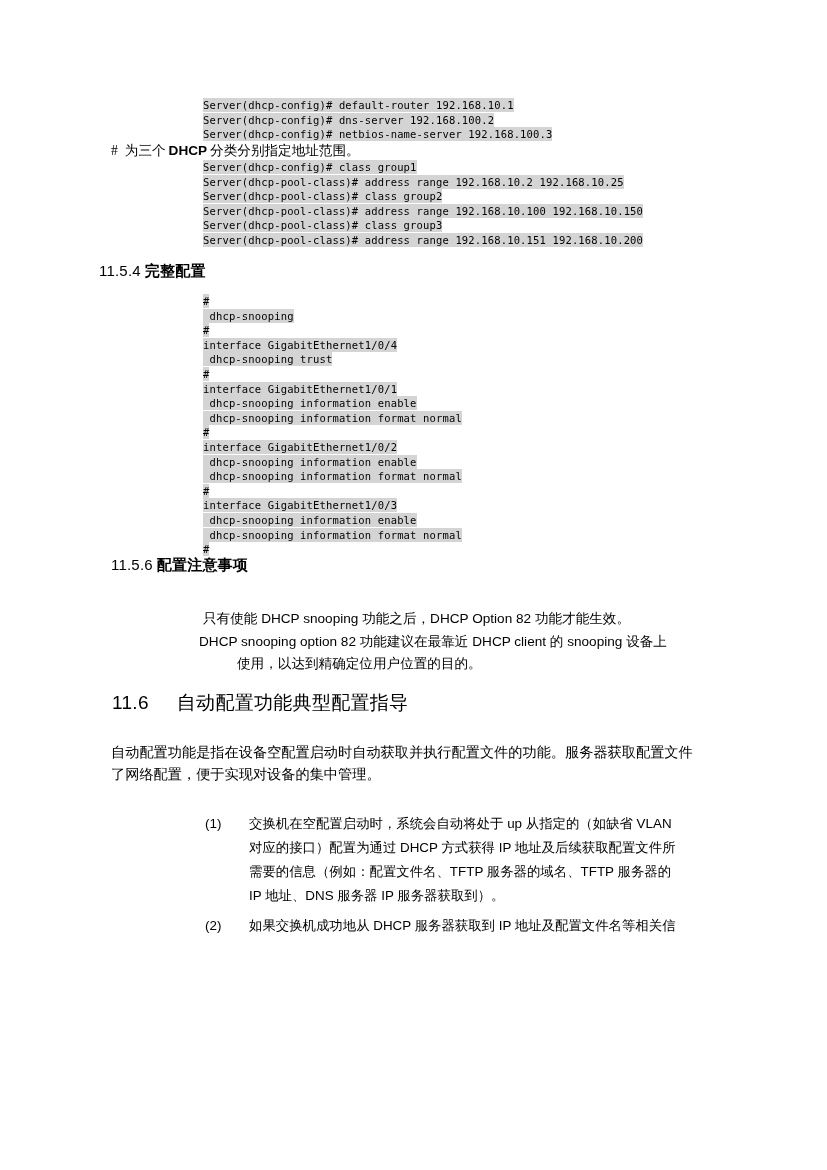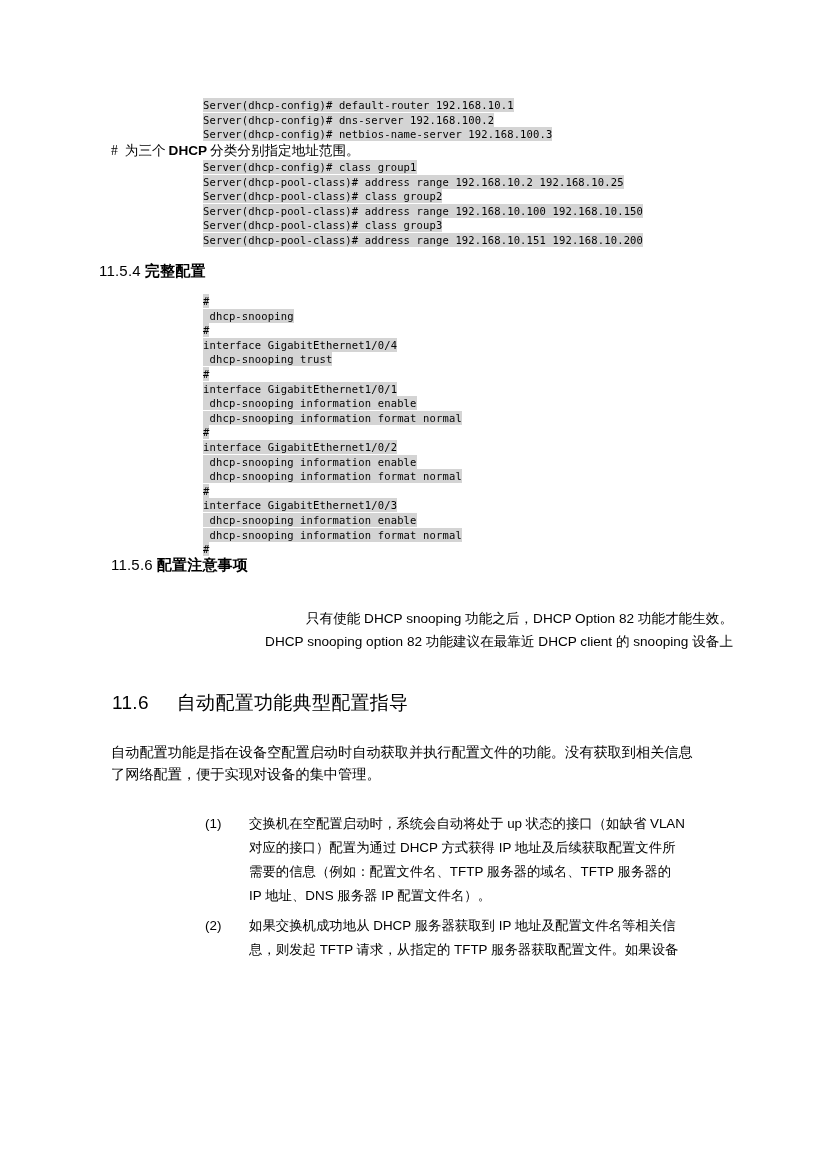--- a/index.html
+++ b/index.html
@@ -75,21 +75,20 @@
     font-size: 14.2px;
     line-height: 21.5px;
     color: #000000;
   }
   .sanstext {
     position: absolute;
     font-family: "Liberation Sans", sans-serif;
     font-size: 13.6px;
     line-height: 22.5px;
     color: #000000;
-    text-align: right;
   }
   .inline-label {
     position: absolute;
     font-family: "Liberation Serif", serif;
     font-size: 13.6px;
     white-space: nowrap;
   }
   .inline-label b {
     font-family: "Liberation Sans", sans-serif;
     font-weight: bold;
@@ -142,46 +141,46 @@
 
   <div class="codeblock" id="cb3" style="left:203px; top:294px;"><div class="ln"><span>#</span></div><div class="ln"><span> dhcp-snooping</span></div><div class="ln"><span>#</span></div><div class="ln"><span>interface GigabitEthernet1/0/4</span></div><div class="ln"><span> dhcp-snooping trust</span></div><div class="ln"><span>#</span></div><div class="ln"><span>interface GigabitEthernet1/0/1</span></div><div class="ln"><span> dhcp-snooping information enable</span></div><div class="ln"><span> dhcp-snooping information format normal</span></div><div class="ln"><span>#</span></div><div class="ln"><span>interface GigabitEthernet1/0/2</span></div><div class="ln"><span> dhcp-snooping information enable</span></div><div class="ln"><span> dhcp-snooping information format normal</span></div><div class="ln"><span>#</span></div><div class="ln"><span>interface GigabitEthernet1/0/3</span></div><div class="ln"><span> dhcp-snooping information enable</span></div><div class="ln"><span> dhcp-snooping information format normal</span></div><div class="ln"><span>#</span></div></div>
 
   <div class="h3" style="left:111px; top:556px;">
     <span class="num">11.5.6</span><span style="display:inline-block;width:4px"></span><span>配置注意事项</span>
   </div>
 
   <div class="sanstext" style="left:203px; top:608px; width:530px;">
     <div>只有使能 DHCP snooping 功能之后，DHCP Option 82 功能才能生效。</div>
     <div style="margin-left:-4px;">DHCP snooping option 82 功能建议在最靠近 DHCP client 的 snooping 设备上</div>
+    <div style="margin-left:34px;">使用，以达到精确定位用户位置的目的。</div>
   </div>
 
   <div class="h2" style="left:112px; top:690px;">
     <span>11.6</span><span class="gap"></span><span>自动配置功能典型配置指导</span>
   </div>
 
   <div class="bodytext" style="left:111px; top:742px; width:620px;">
-    <div>自动配置功能是指在设备空配置启动时自动获取并执行配置文件的功能。没有获取到相关信息</div>
+    <div>自动配置功能是指在设备空配置启动时自动获取并执行配置文件的功能。服务器获取配置文件</div>
     <div>了网络配置，便于实现对设备的集中管理。</div>
   </div>
 
   <div class="numlist" style="left:205px; top:812px; width:525px;">
 
     <div class="item">
       <div class="marker">(1)</div>
       <div class="txt">
-        <span class="ind">交换机在空配置启动时，系统会自动将处于 up 状态的接口（如缺省 VLAN</span>
+        <span class="ind">交换机在空配置启动时，系统会自动将处于 up 从指定的（如缺省 VLAN</span>
         <span class="ind">对应的接口）配置为通过 DHCP 方式获得 IP 地址及后续获取配置文件所</span>
         <span class="ind">需要的信息（例如：配置文件名、TFTP 服务器的域名、TFTP 服务器的</span>
-        <span class="ind">IP 地址、DNS 服务器 IP 配置文件名）。</span>
+        <span class="ind">IP 地址、DNS 服务器 IP 服务器获取到）。</span>
       </div>
     </div>
 
     <div class="item">
       <div class="marker">(2)</div>
       <div class="txt">
         <span class="ind">如果交换机成功地从 DHCP 服务器获取到 IP 地址及配置文件名等相关信</span>
-        <span class="ind">息，则发起 TFTP 请求，从指定的 TFTP 服务器获取配置文件。如果设备</span>
       </div>
     </div>
 
   </div>
 
 </div>
 
 </body></html>

